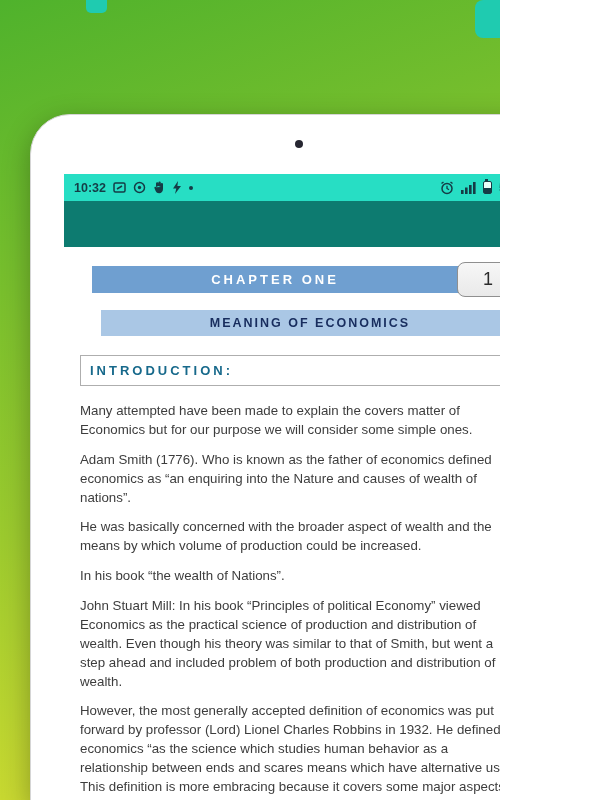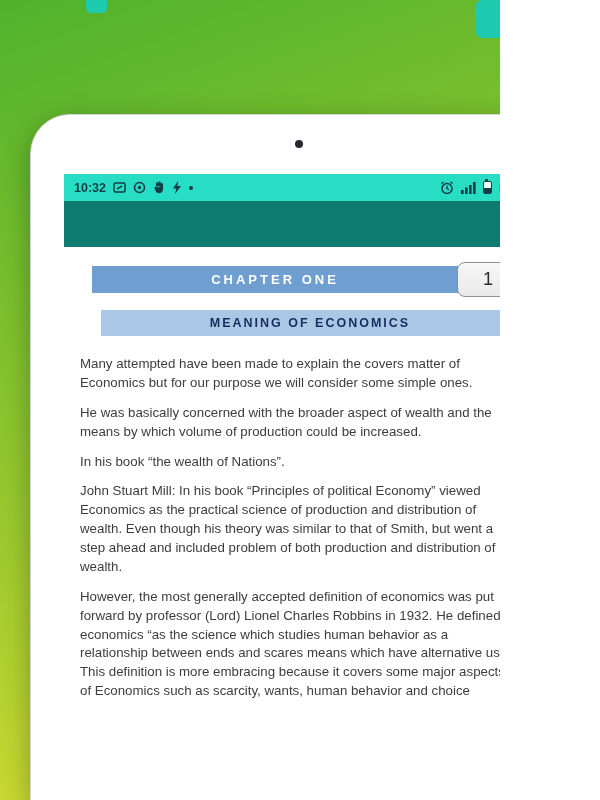--- a/index.html
+++ b/index.html
@@ -155,22 +155,24 @@
 
       <div class="doc">
 
         <div class="chapter-row">
           <div class="chapter-bar">CHAPTER ONE</div>
           <div class="page-box">1</div>
         </div>
 
         <div class="title-bar">MEANING OF ECONOMICS</div>
 
+        <div class="intro-box">INTRODUCTION:</div>
 
         <p>Many attempted have been made to explain the covers matter of Economics but for our purpose we will consider some simple ones.</p>
+        <p>Adam Smith (1776). Who is known as the father of economics defined economics as “an enquiring into the Nature and causes of wealth of nations”.</p>
         <p>He was basically concerned with the broader aspect of wealth and the means by which volume of production could be increased.</p>
         <p>In his book “the wealth of Nations”.</p>
         <p>John Stuart Mill: In his book “Principles of political Economy” viewed Economics as the practical science of production and distribution of wealth. Even though his theory was similar to that of Smith, but went a step ahead and included problem of both production and distribution of wealth.</p>
         <p>However, the most generally accepted definition of economics was put forward by professor (Lord) Lionel Charles Robbins in 1932. He defined economics “as the science which studies human behavior as a relationship between ends and scares means which have alternative uses. This definition is more embracing because it covers some major aspects of Economics such as scarcity, wants, human behavior and choice</p>
 
       </div>
 
     </div>
   </div>
 </div>

